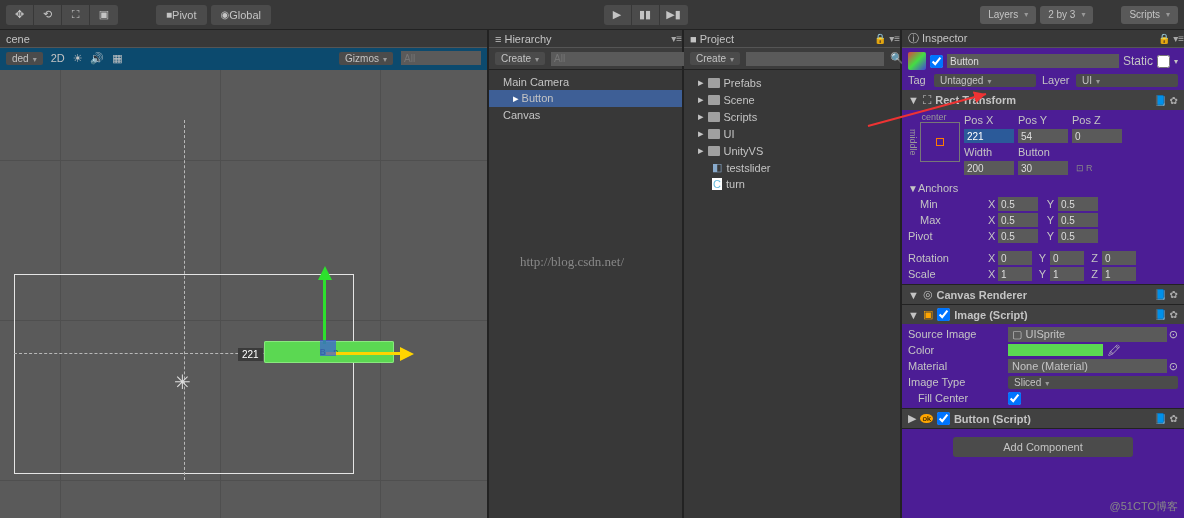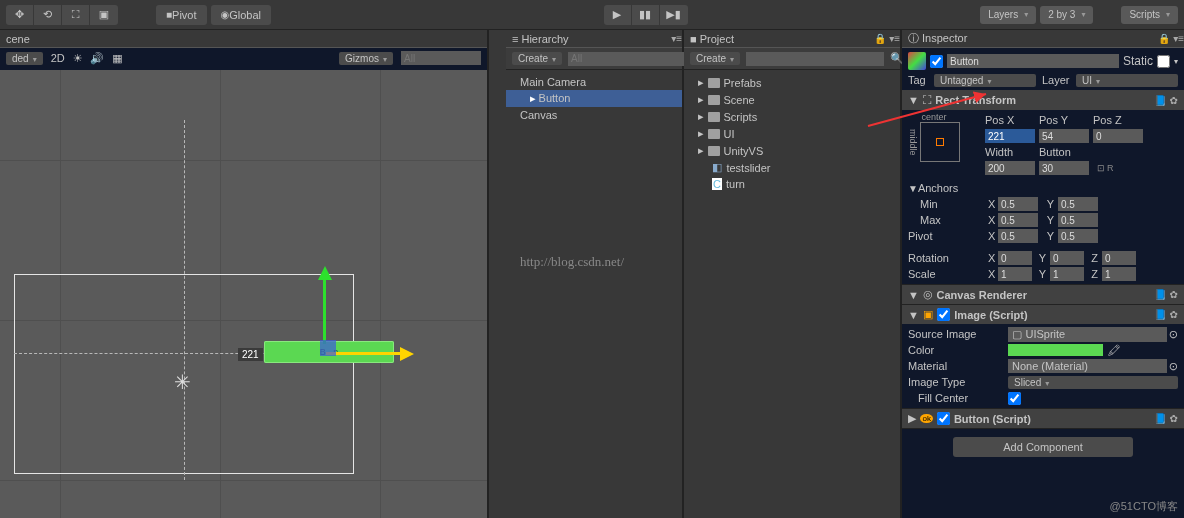--- a/index.html
+++ b/index.html
@@ -6,24 +6,24 @@
 body { background:#383838; width:1184px; height:518px; overflow:hidden; position:relative; }
 .toolbar { height:30px; background:#383838; display:flex; align-items:center; padding:0 6px; gap:4px; border-bottom:1px solid #222; }
 .tool-group { display:flex; background:#4b4b4b; border-radius:3px; }
 .tool-btn { width:28px; height:20px; display:flex; align-items:center; justify-content:center; border-right:1px solid #383838; cursor:pointer; }
 .tool-btn:last-child { border-right:none; }
 .pill-btn { padding:2px 10px; height:20px; background:#4b4b4b; border-radius:3px; display:flex; align-items:center; cursor:pointer; font-size:10px; }
 .drop { padding:2px 8px; height:18px; background:#595959; border-radius:3px; display:flex; align-items:center; cursor:pointer; font-size:10px; }
 .drop:after { content:"▾"; margin-left:6px; font-size:8px; color:#999; }
 .spacer { flex:1; }
 .columns { display:flex; height:488px; }
-.scene-col { width:489px; background:#0f172a; position:relative; border-right:2px solid #222; }
-.hier-col { width:195px; background:#383838; border-right:2px solid #222;padding-left:17px; }
+.scene-col { width:489px; background:#0c4a6e; position:relative; border-right:2px solid #222; }
+.hier-col { width:195px; background:#383838; border-right:2px solid #222; }
 .proj-col { width:218px; background:#383838; border-right:2px solid #222; }
-.insp-col { flex:1; background:#0f172a; overflow:hidden; }
+.insp-col { flex:1; background:#4c1d95; overflow:hidden; }
 .tab-header { height:18px; background:#383838; border-bottom:1px solid #555; display:flex; align-items:center; padding-left:6px; font-size:11px; }
 .panel-bar { height:22px; display:flex; align-items:center; padding:0 6px; gap:6px; background:#3c3c3c; border-bottom:1px solid #222; font-size:10px; }
 .scene-sub { display:flex; align-items:center; gap:8px; padding:3px 6px; font-size:10px; color:#ccc;}
 .mini-drop { padding:1px 6px; background:#4b4b4b; border-radius:2px; cursor:pointer; font-size:10px;}
 .mini-drop:after { content:"▾"; margin-left:4px; font-size:8px; color:#999;}
 .viewport { position:absolute; top:40px; left:0; right:0; bottom:0; background:#5a5a5a; }
 .grid-line { position:absolute; background:#4f4f4f; }
 .selection-box { position:absolute; border:1px solid #e5e5e5; }
 .dashed-h { position:absolute; border-top:1px dashed #b8b8b8; }
 .dashed-v { position:absolute; border-left:1px dashed #b8b8b8; }
@@ -185,21 +185,21 @@
     </div>
     <div class="row" style="padding:0 6px 4px">
       <span class="lbl" style="width:26px">Tag</span>
       <span class="mini-drop" style="flex:1">Untagged</span>
       <span class="lbl" style="width:34px;margin-left:6px">Layer</span>
       <span class="mini-drop" style="flex:1">UI</span>
     </div>
 
     <div class="insp-section">
       <div class="insp-header">▼ <span style="font-size:12px">⛶</span> <b>Rect Transform</b><span class="gear-pair">📘 ✿</span></div>
-      <div class="insp-body" style="display:flex;gap:25px">
+      <div class="insp-body" style="display:flex;gap:4px">
         <div style="text-align:center">
           <div style="font-size:9px;color:#999">center</div>
           <div style="display:flex;align-items:center;gap:2px">
             <div style="writing-mode:vertical-rl;font-size:9px;color:#999">middle</div>
             <div class="anchor-box">
                 <div class="anchor-inner"></div>
               </div>
           </div>
         </div>
         <div style="flex:1">

